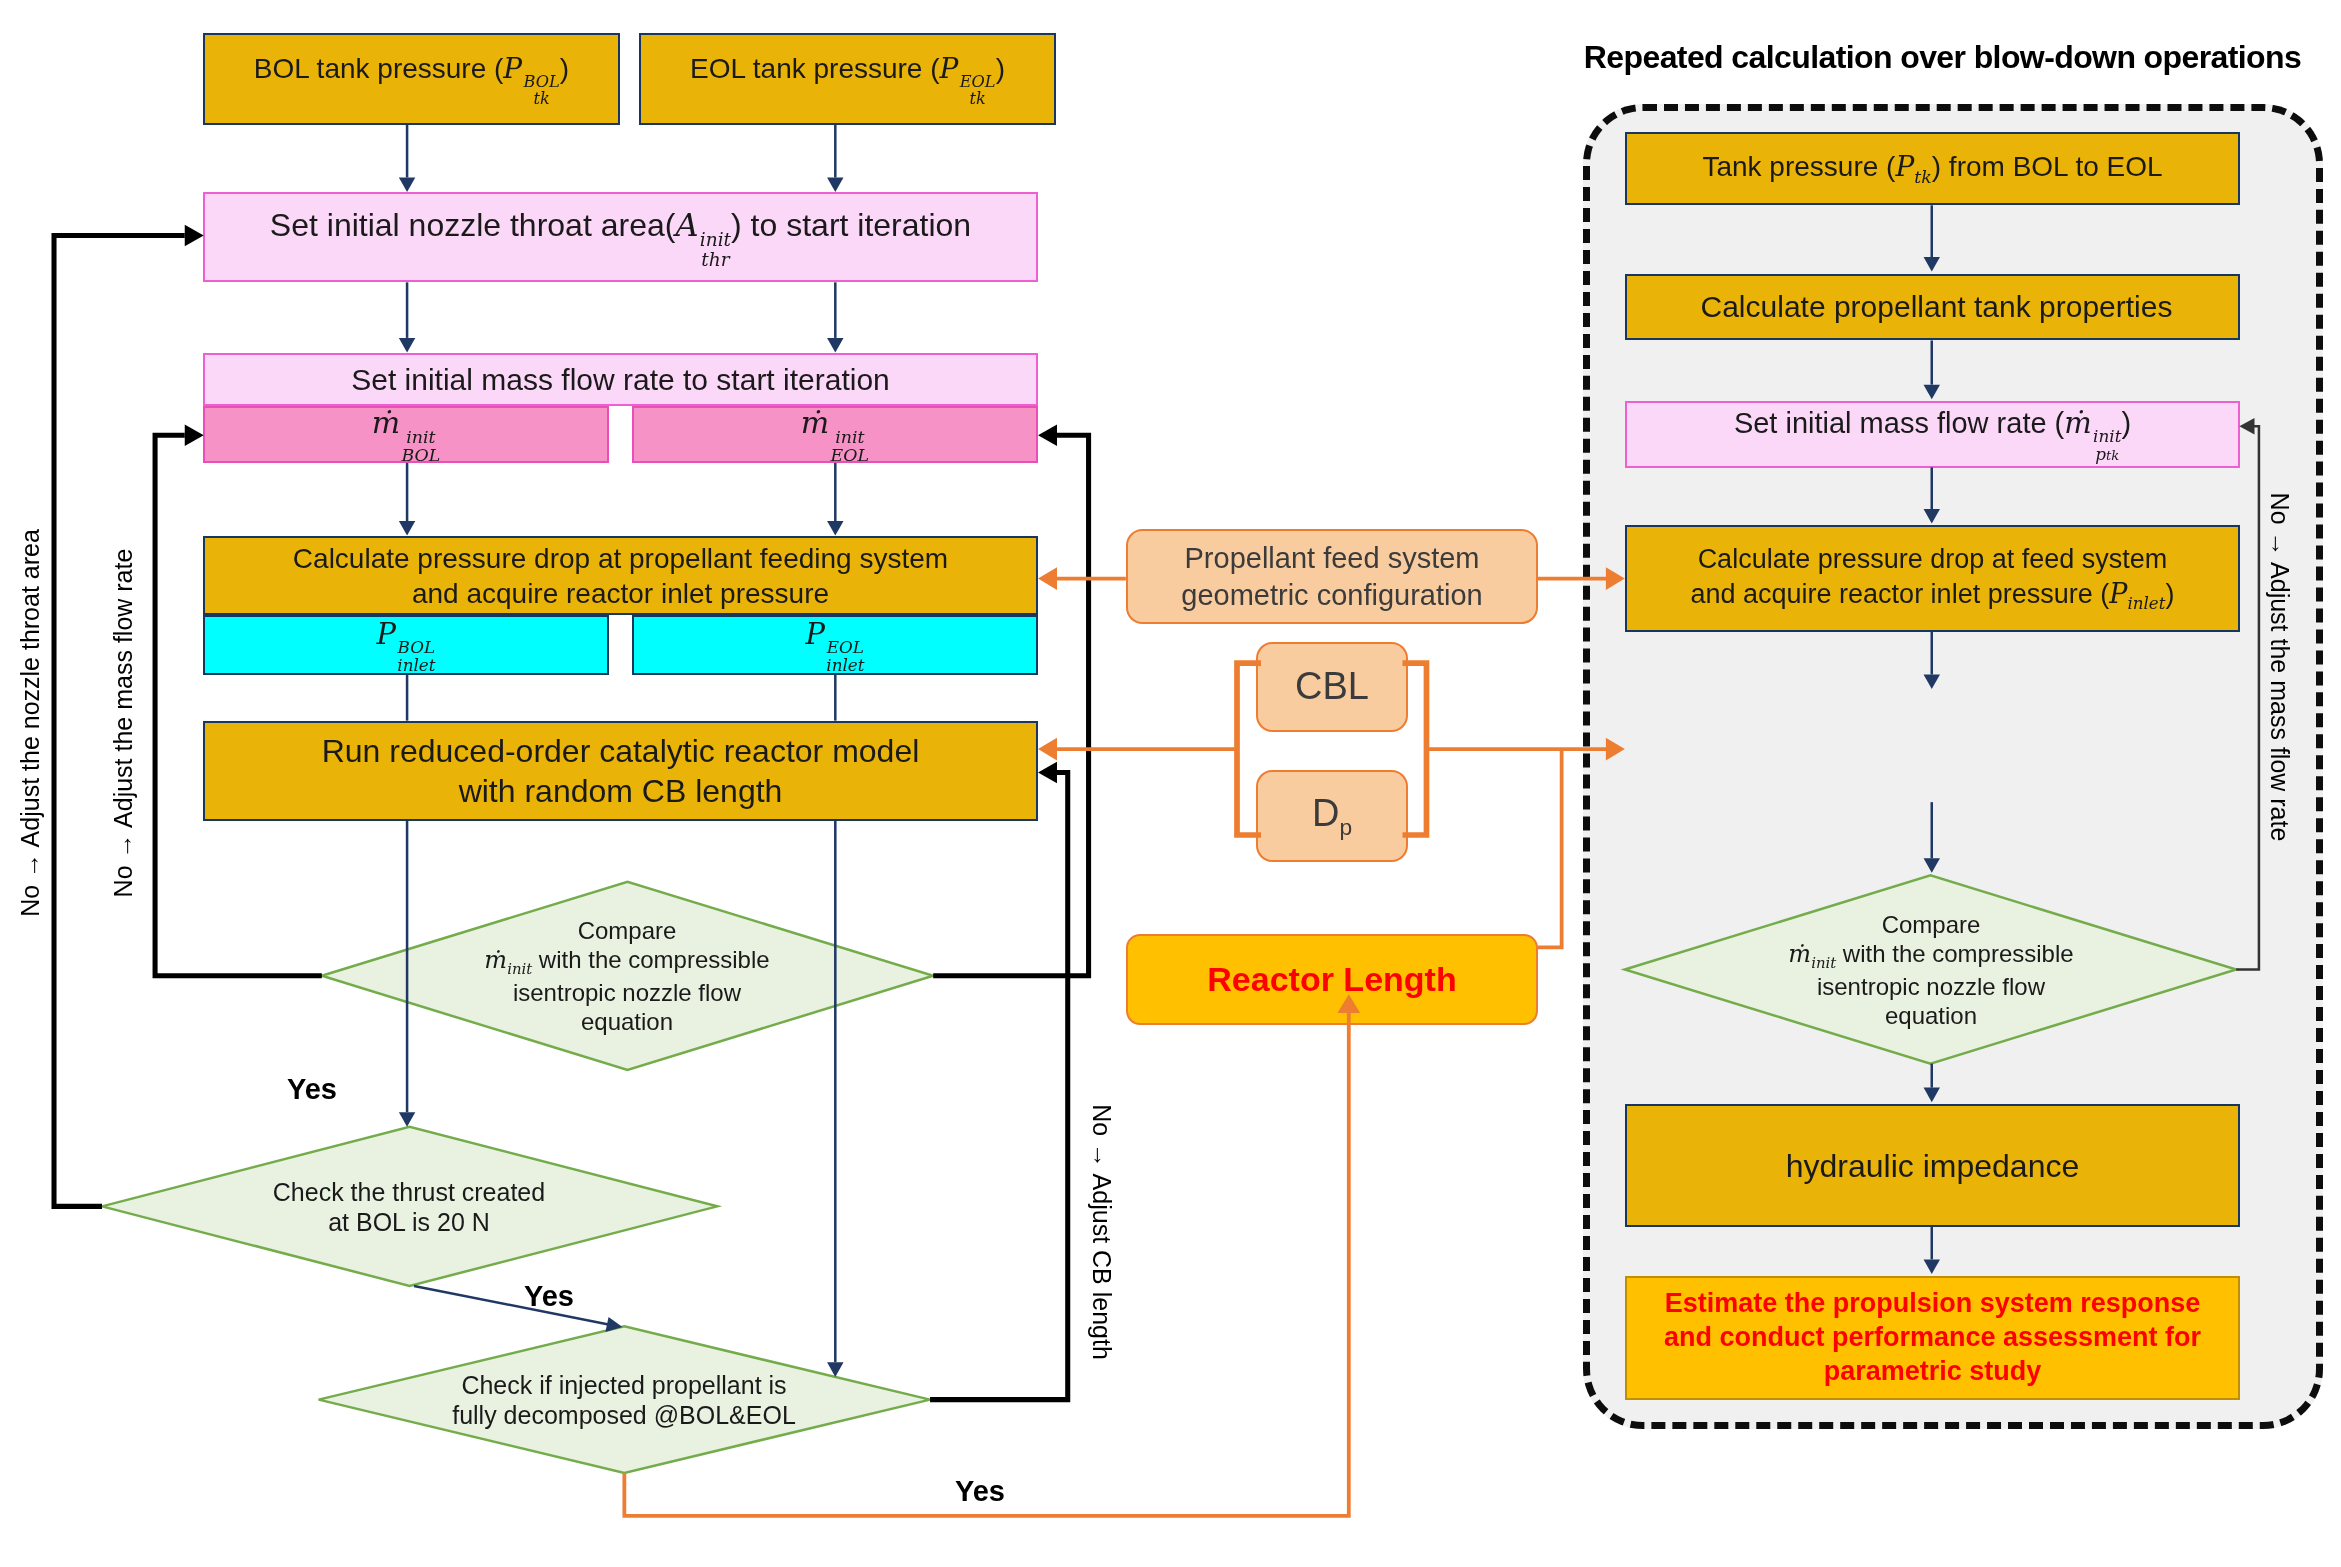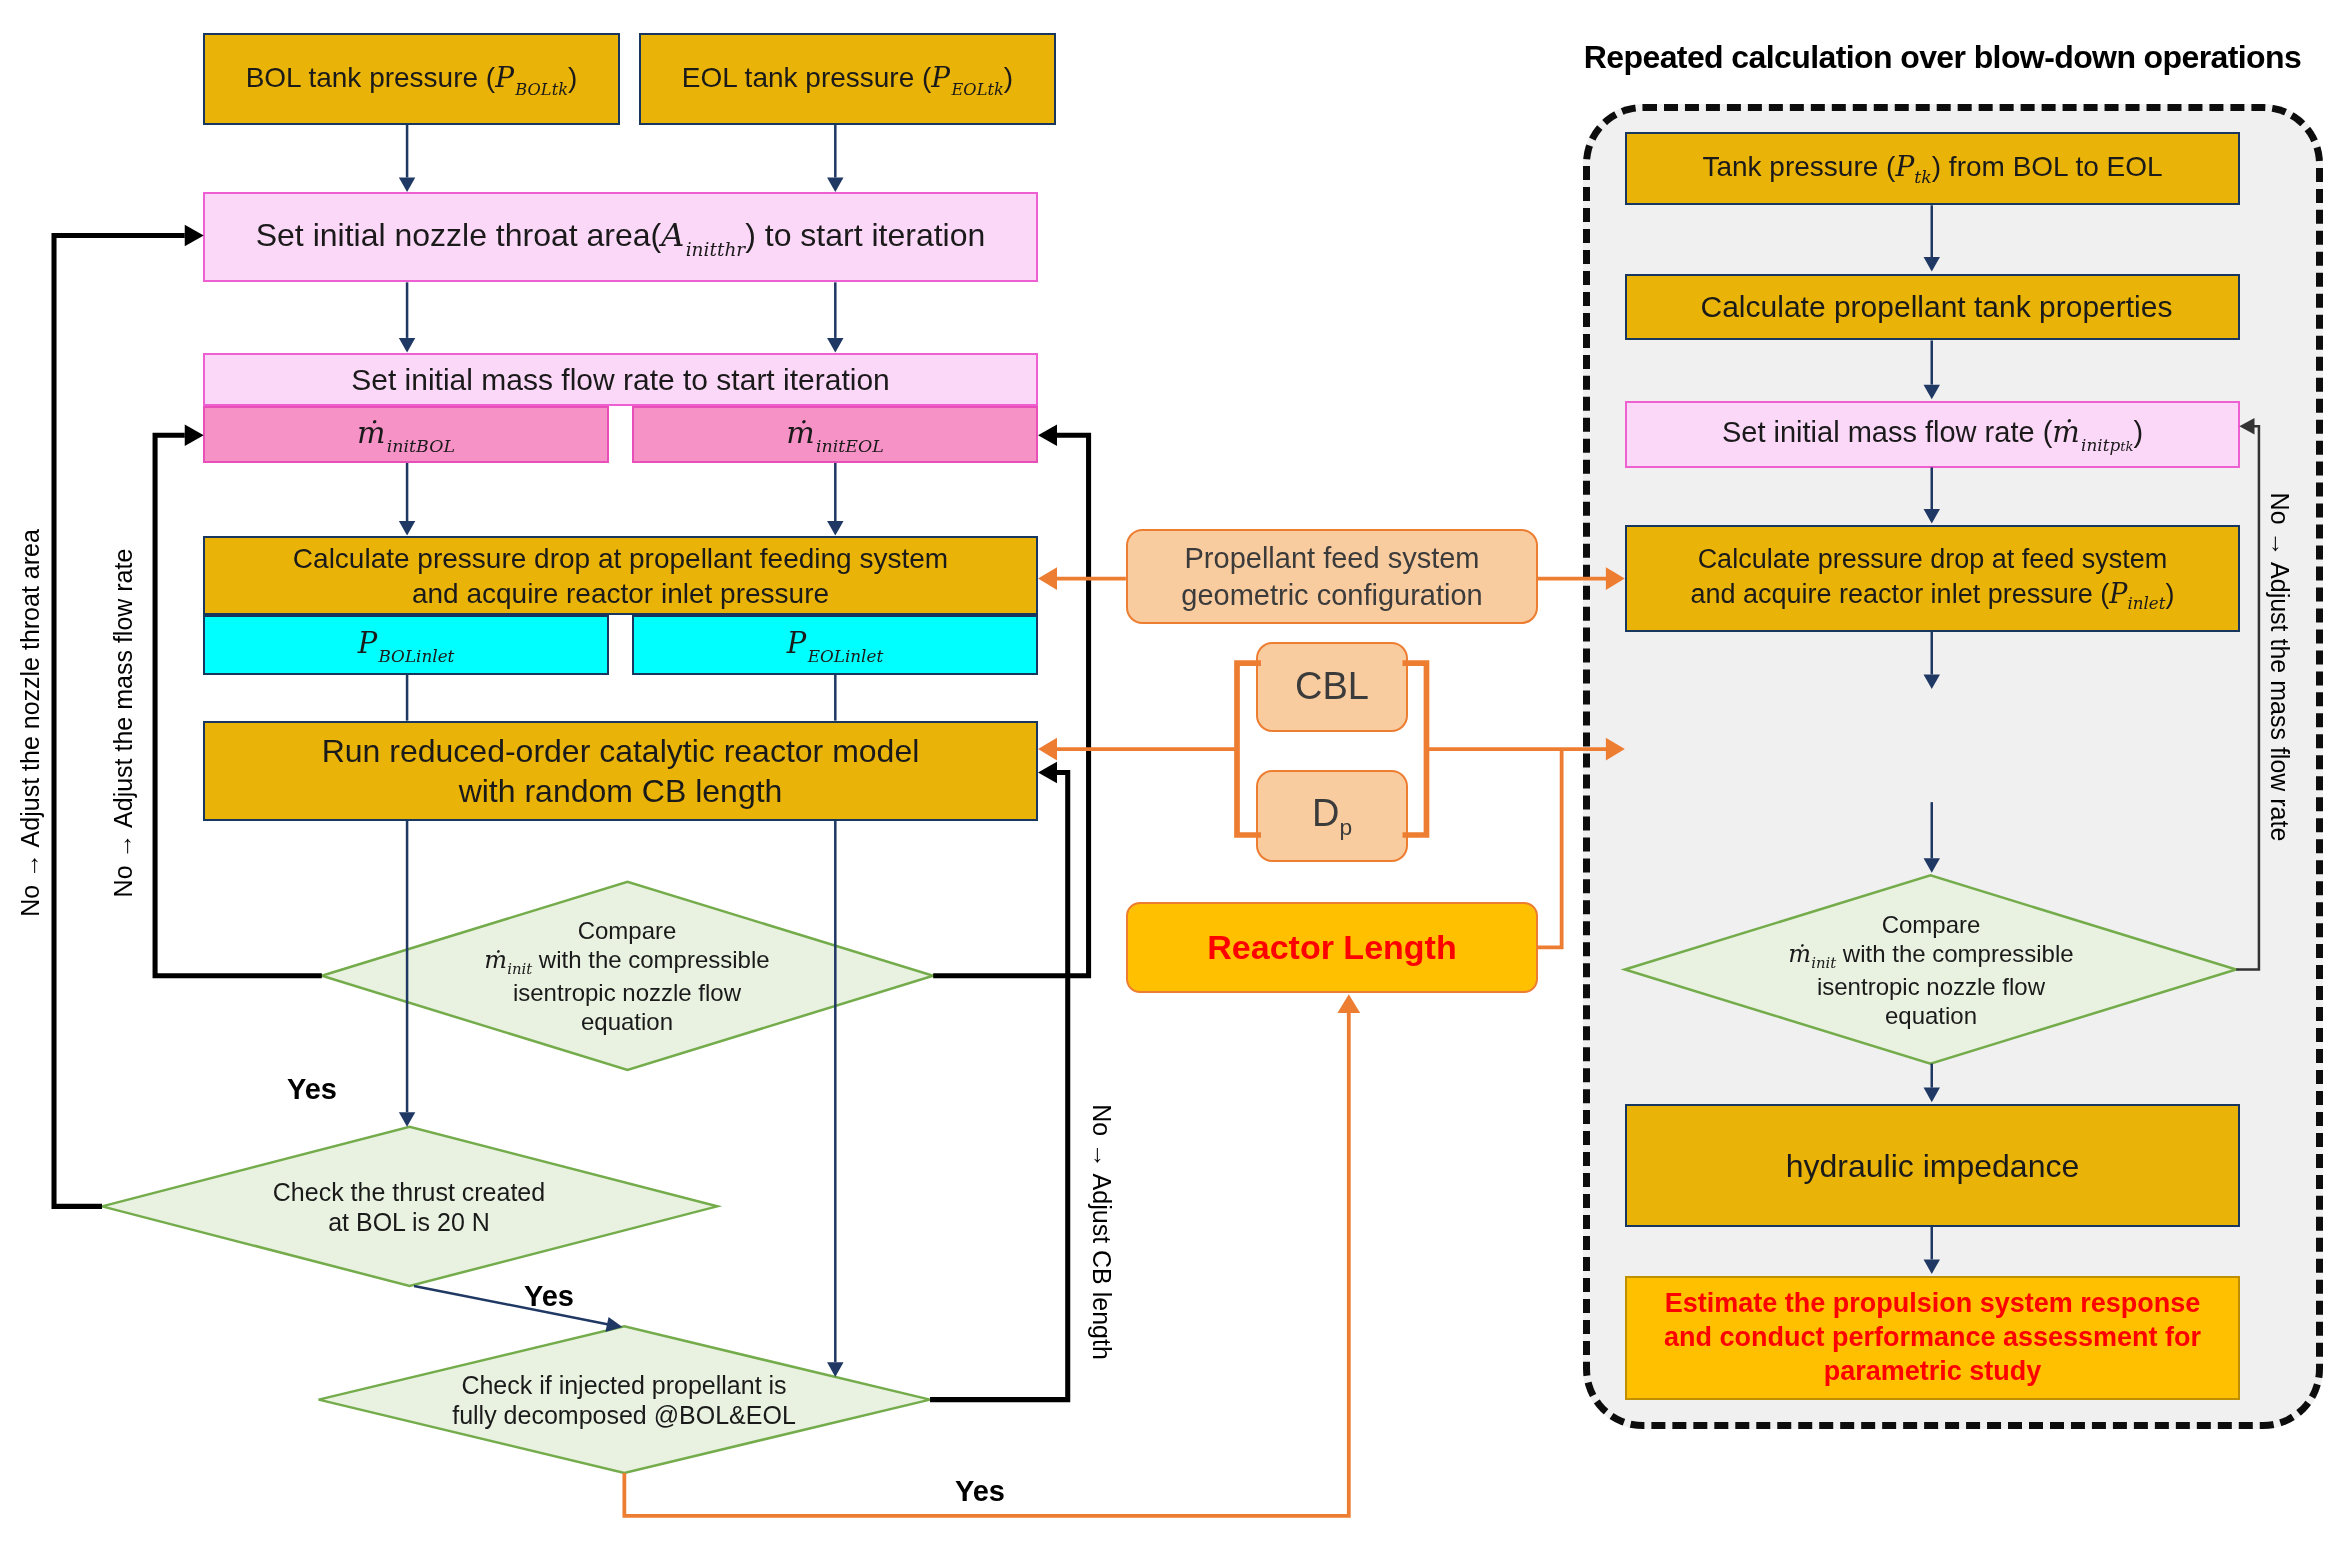--- a/index.html
+++ b/index.html
@@ -8,31 +8,31 @@
   svg.layer{position:absolute;left:0;top:0;pointer-events:none;}
   #shapes{z-index:1;}
   #lines{z-index:6;}
   .node{position:absolute;display:flex;align-items:center;justify-content:center;
         text-align:center;box-sizing:border-box;z-index:3;line-height:1.25;}
   .blue {background:#eab308;border:2.5px solid #17375E;}
   .pink {background:#FBD7F8;border:2.5px solid #EE5FD2;}
   .hotpink{background:#F792C6;border:2.5px solid #E94FB9;}
   .cyan {background:#00FFFF;border:2.5px solid #17375E;}
   .peach{background:#F9CCA0;border:2.5px solid #ED7D31;border-radius:16.4px;color:#3b3b3b;}
-  .gold {background:#FFC000;border:2.5px solid #ED7D31;border-radius:14px;}
+  .gold {background:#FFC000;border:2.5px solid #ED7D31;border-radius:14px;margin-top:32px;}
   .goldsq{background:#FFC000;border:2.5px solid #BF8F00;}
   .dlabel{position:absolute;display:flex;flex-direction:column;align-items:center;justify-content:center;
           text-align:center;z-index:4;line-height:1.22;}
   .yes{position:absolute;font-weight:bold;font-size:29px;z-index:5;color:#000000;}
   .vlabel{position:absolute;white-space:nowrap;font-size:25px;color:#000;z-index:5;}
   .rot-ccw{transform:translate(-50%,-50%) rotate(-90deg);}
   .rot-cw{transform:translate(-50%,-50%) rotate(90deg);}
   .math{font-family:"DejaVu Serif",serif;font-style:italic;}
   .math sub{font-size:0.62em;}
-  .stk{display:inline-flex;flex-direction:row;align-items:center;font-size:0.58em;
+  .stk{display:inline-flex;flex-direction:column;align-items:center;font-size:0.58em;
        line-height:1.05;vertical-align:-0.55em;margin-left:1.3px;font-style:italic;}
   .s-subsub{font-size:0.78em;}
   .title{position:absolute;font-weight:bold;font-size:32px;letter-spacing:-0.6px;color:#000;
          text-align:center;z-index:3;}
   .dashedbox{position:absolute;left:1583px;top:104px;width:740px;height:1325px;background:#F0F0F0;
              border:7.6px dashed #0d0d0d;border-radius:60px;box-sizing:border-box;z-index:0;}
   .redtext{color:#FF0000;font-weight:bold;}
 </style>
 </head>
 <body>

